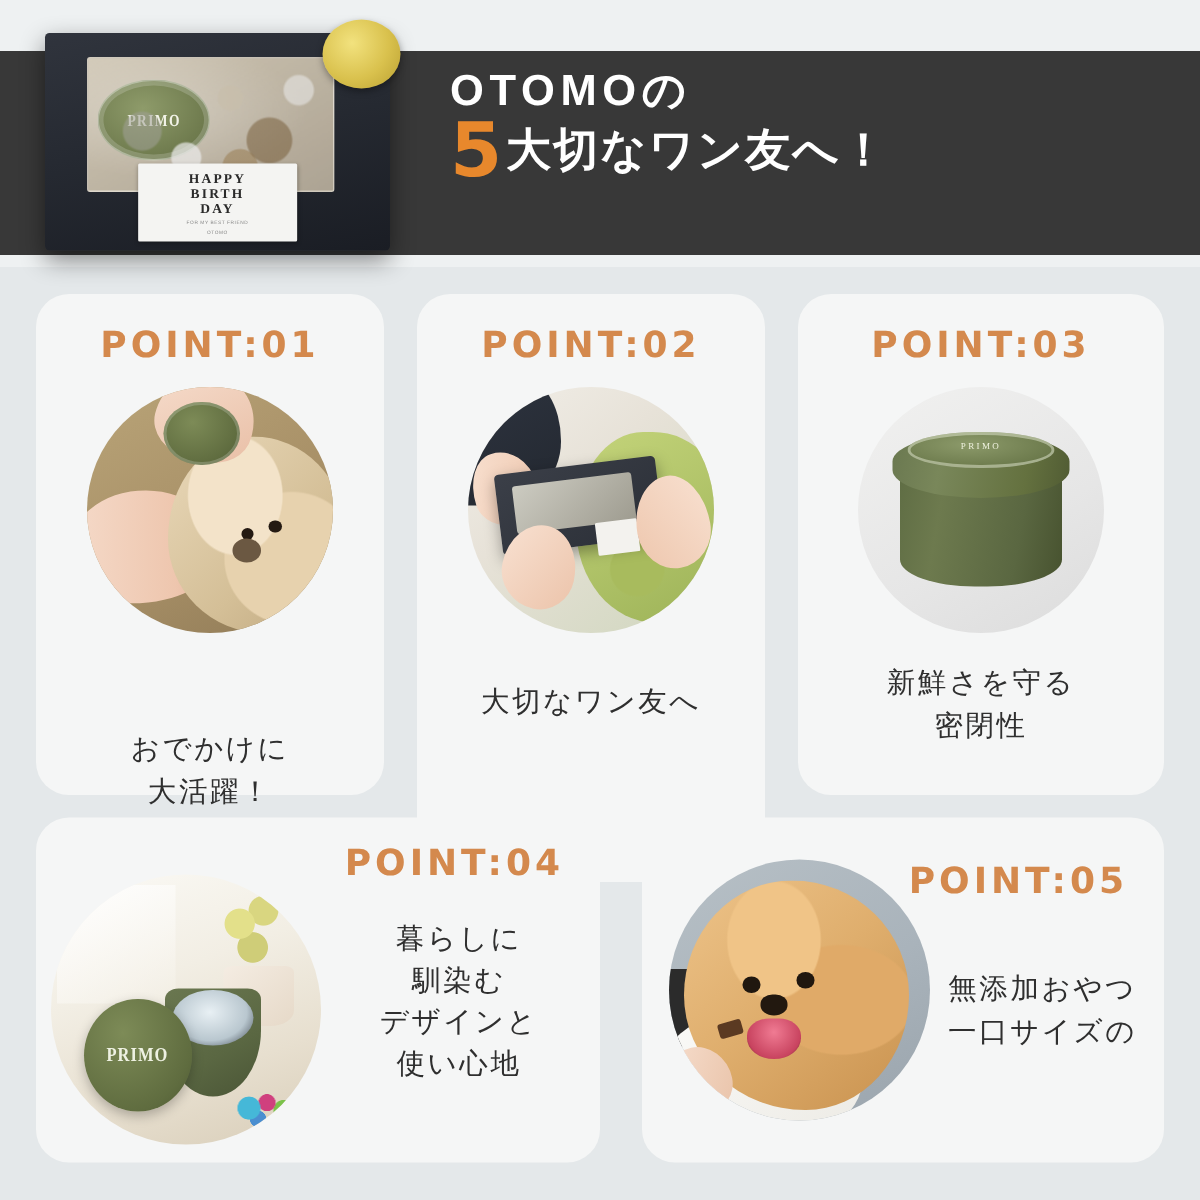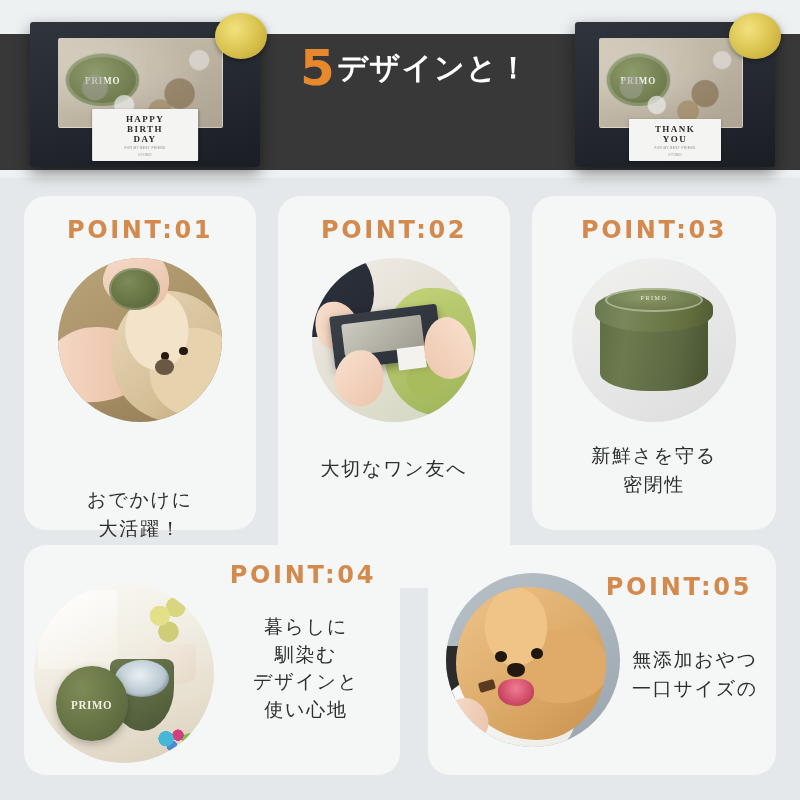--- a/index.html
+++ b/index.html
@@ -358,39 +358,25 @@
       <div class="pkg-gold"></div>
       <div class="pkg-label">
         <b>HAPPY</b>
         <b>BIRTH</b>
         <b>DAY</b>
         <i>FOR MY BEST FRIEND</i>
         <i>OTOMO</i>
       </div>
     </div>
 
-    <div class="pkg" style="left:575px; top:22px; width:200px; height:145px;">
-      <div class="pkg-body"></div>
-      <div class="pkg-window">
-        <div class="pkg-seal">
-          <span>PRIMO</span>
-        </div>
-      </div>
-      <div class="pkg-gold"></div>
-      <div class="pkg-label">
-        <b>THANK</b>
-        <b>YOU</b>
-        <i>FOR MY BEST FRIEND</i>
-        <i>OTOMO</i>
-      </div>
-    </div>
 
     <div class="hero-title">
+      <div class="hero-line1">OTOMOの</div>
       <div class="hero-line2">
-        <span class="hero-num">5</span><span>デザインと！</span>
+        <span class="hero-num">5</span><span>大切なワン友へ！</span>
       </div>
     </div>
   </div>
 
   <div class="card" style="left:24px; top:196px; width:232px; height:334px;">
     <div class="point-label" style="left:0; right:0; top:20px; text-align:center;">POINT:01</div>
     <div class="photo ph1" style="left:34px; top:62px; width:164px; height:164px;">
       <div class="hand"></div>
       <div class="dog">
         <div class="eye1"></div>

